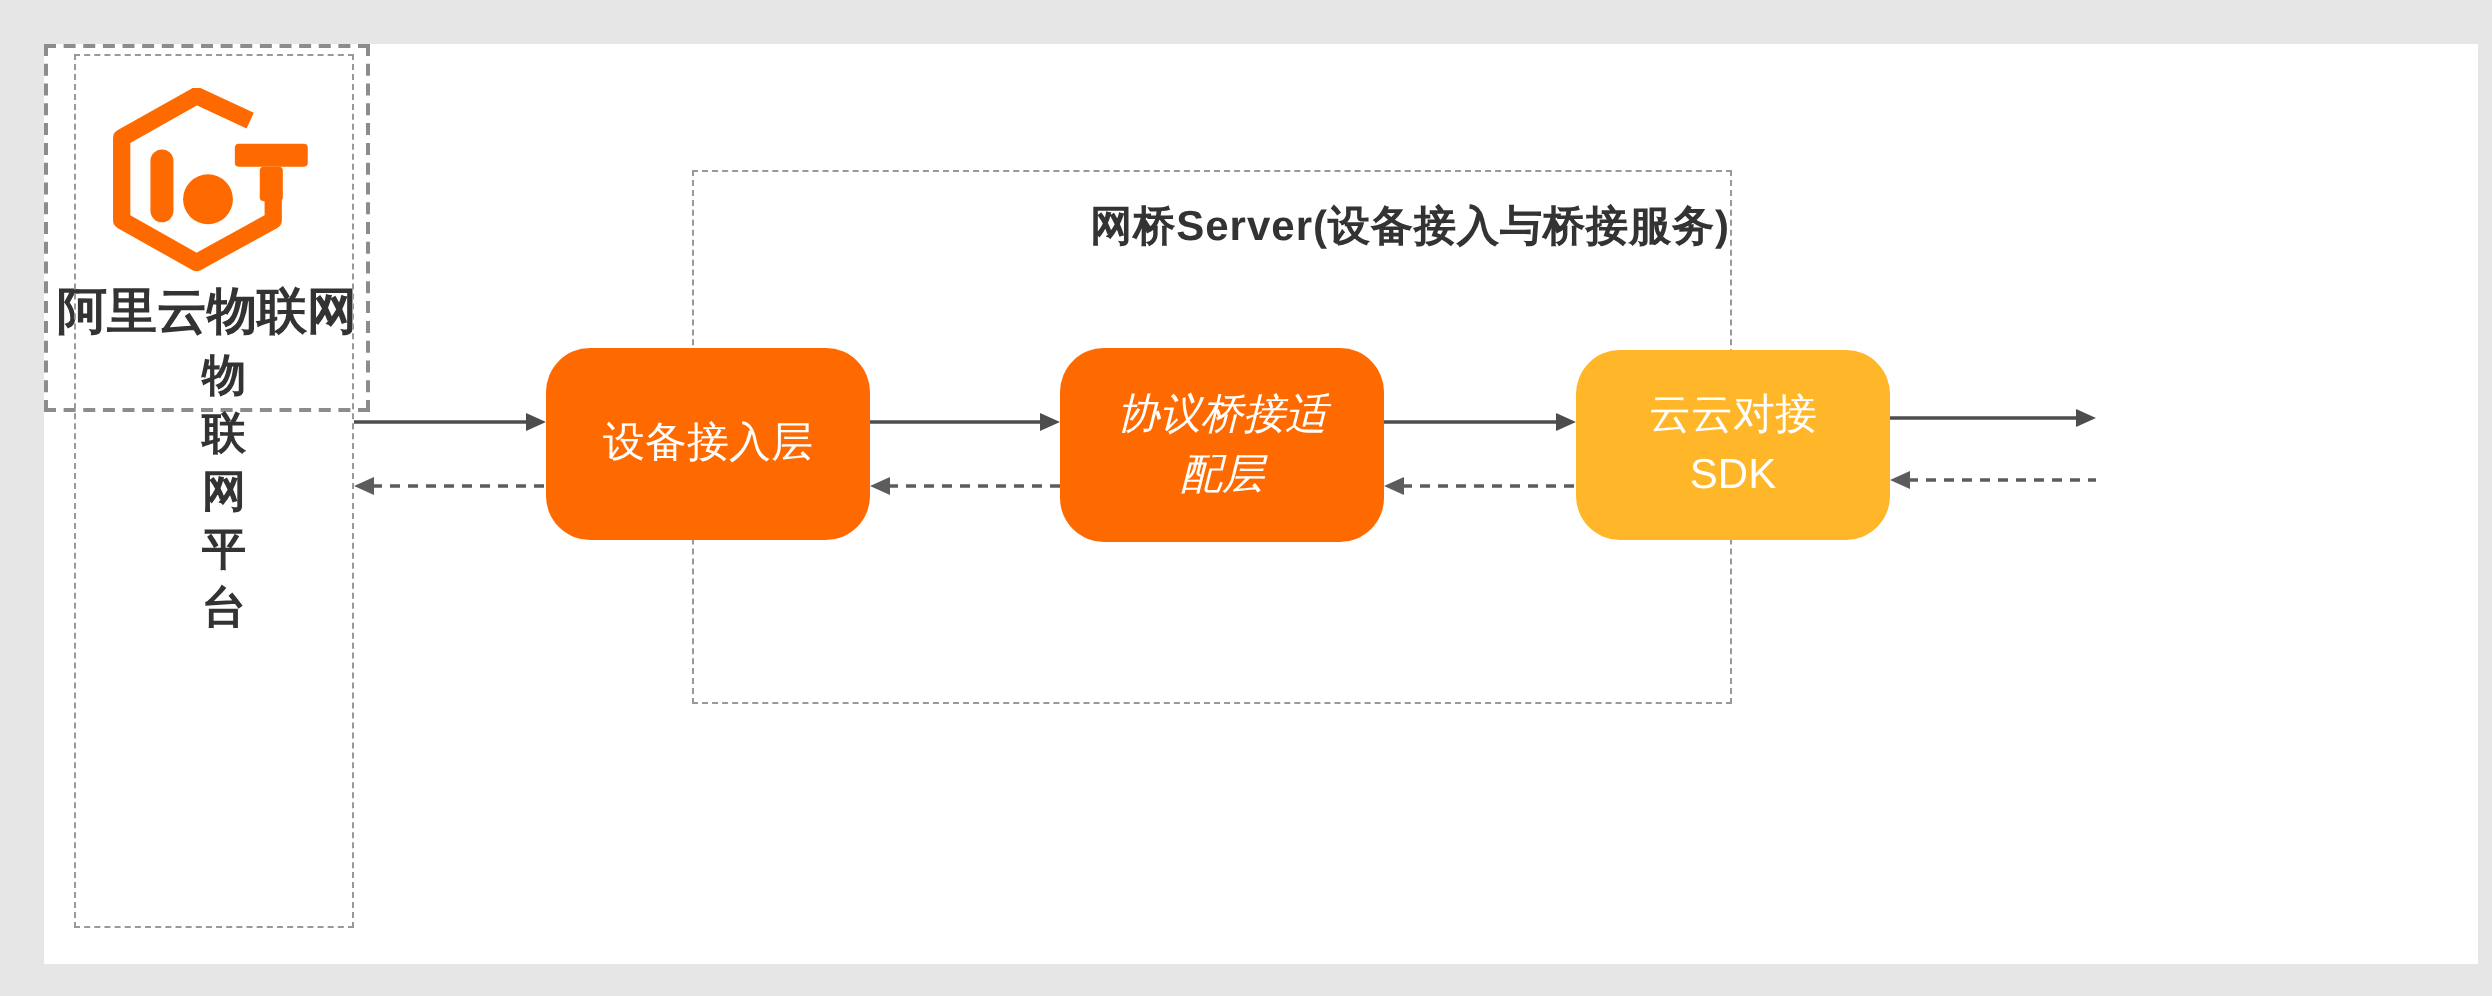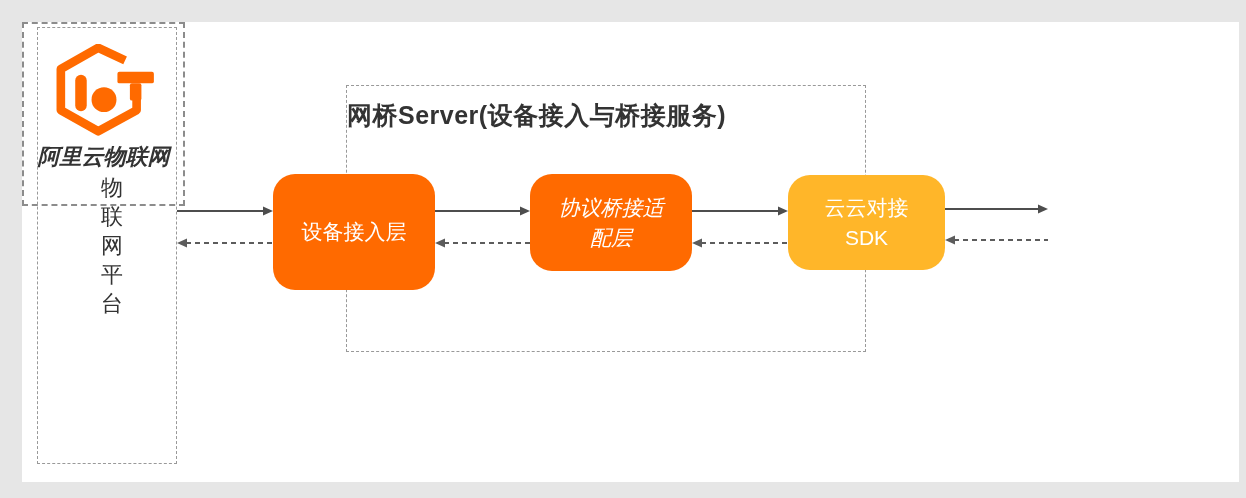--- a/index.html
+++ b/index.html
@@ -21,59 +21,59 @@
     box-sizing:border-box;
     background:transparent;
   }
   .left-box{
     left:15px;top:5px;width:140px;height:437px;
     display:flex;align-items:center;justify-content:center;
     z-index:1;
   }
   .vtext{
     width:26px;
-    font-size:22px;line-height:29px;font-weight:400;
+    font-size:22px;line-height:29px;font-weight:700;
     color:#333333;text-align:center;
     word-break:break-all;
     margin-left:10px;
   }
   .server-box{
     left:324px;top:63px;width:520px;height:267px;
     z-index:1;
   }
   .server-title{
     margin-top:13px;
-    text-align:left;
-    font-size:25px;font-weight:700;color:#333333;
+    text-align:right;
+    font-size:21px;font-weight:700;color:#333333;
     letter-spacing:0.5px;
   }
   .right-box{
     left:1026px;top:98px;width:159px;height:180px;
     border:2px dashed #8c8c8c;
     display:flex;flex-direction:column;align-items:center;
     z-index:1;
   }
   .right-label{
     margin-top:6px;
     text-align:right;
-    font-size:22px;font-weight:700;color:#333333;line-height:25px;font-style:italic;
+    font-size:25px;font-weight:700;color:#333333;line-height:25px;
   }
   
   .node{
     position:absolute;
     border-radius:22px;
     display:flex;flex-direction:column;align-items:center;justify-content:center;
     color:#ffffff;
     font-size:21px;line-height:30px;
     text-align:center;
     z-index:3;
   }
   .node.orange{background:#FF6A00;}
   .node.amber{background:#FFB629;}
-  .node1{left:251px;top:152px;width:162px;height:116px;}
+  .node1{left:251px;top:152px;width:162px;height:96px;}
   .node2{left:508px;top:152px;width:162px;height:97px;font-style:italic;}
   .node3{left:766px;top:153px;width:157px;height:95px;}
   
   .arrow{position:absolute;z-index:2;display:block;}
   
   .logo{margin-top:20px;display:block;}
 </style>
 </head>
 <body>
 

